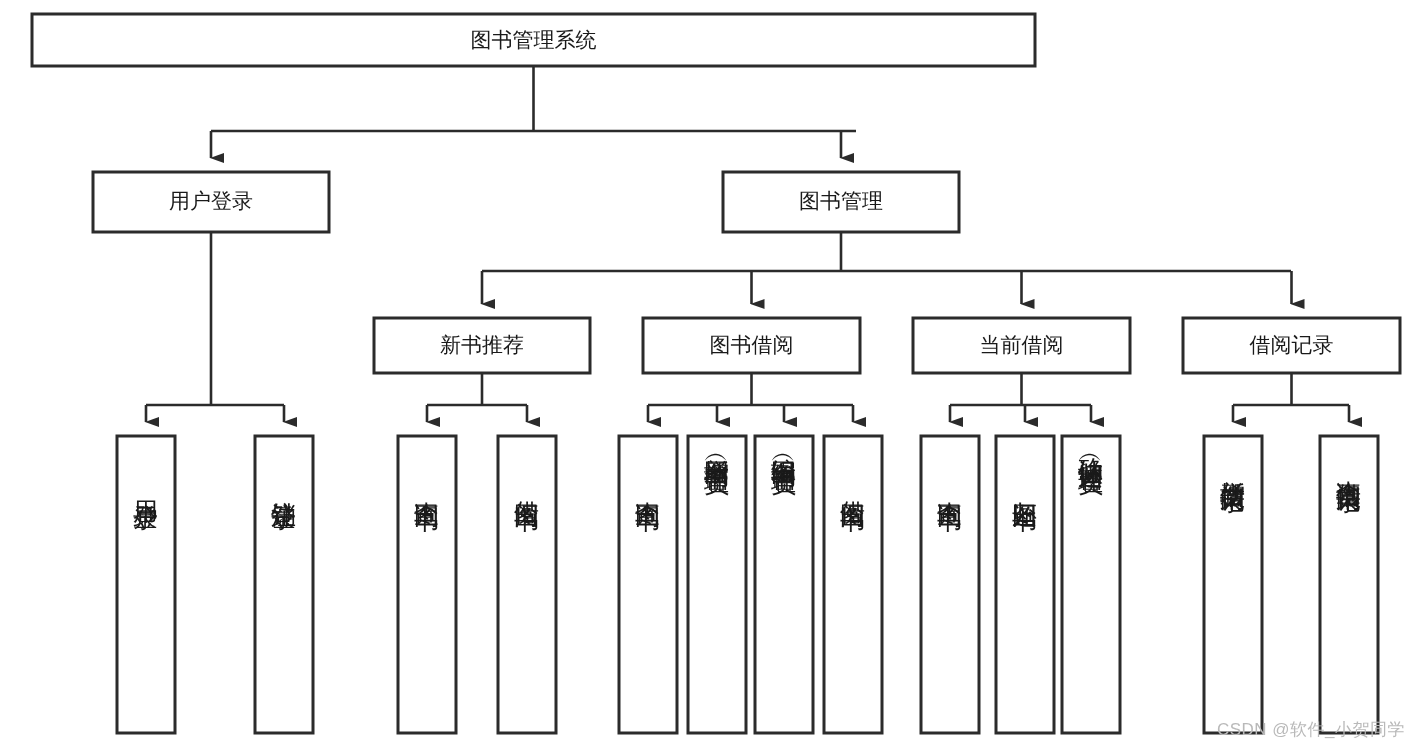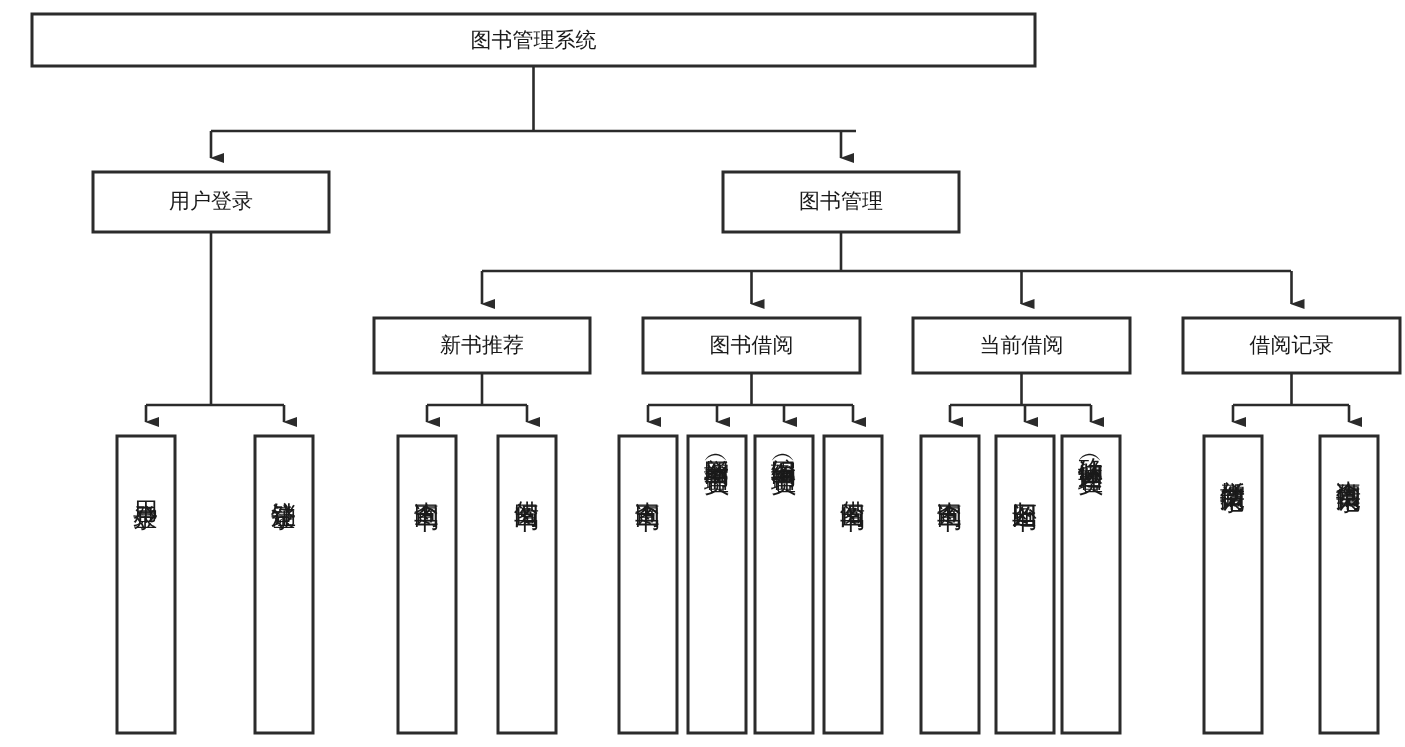--- a/index.html
+++ b/index.html
@@ -200,13 +200,14 @@
       <rect class="node-rect" x="1192" y="436" width="58" height="297"></rect>
       <text class="node-label-v" x="1221" y="466">新增借阅记录</text>
     </g>
     <g>
       <rect class="node-rect" x="1308" y="436" width="58" height="297"></rect>
       <text class="node-label-v" x="1337" y="466">查询借阅记录</text>
     </g>
 
   </svg>
 
+  <div class="watermark">CSDN @软件_小贺同学</div>
 </div>
 
 </body></html>

